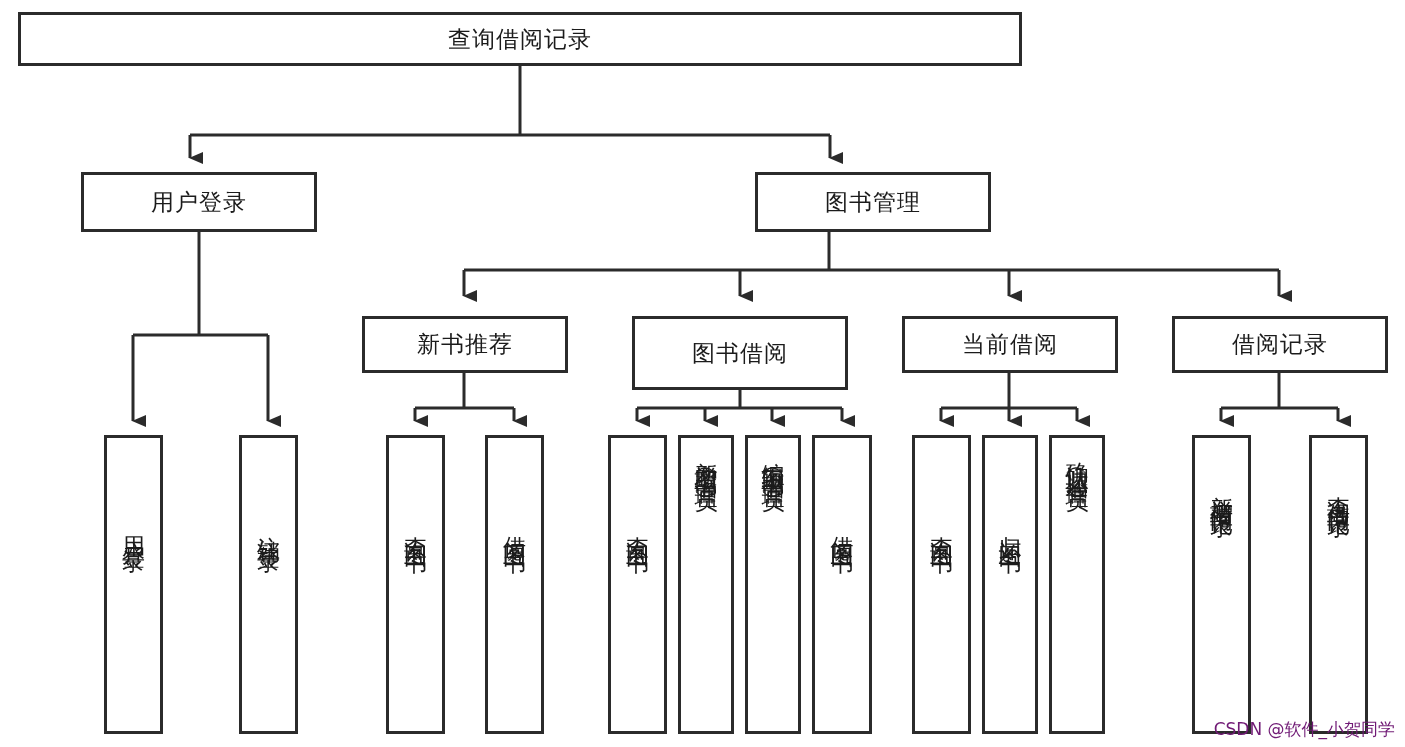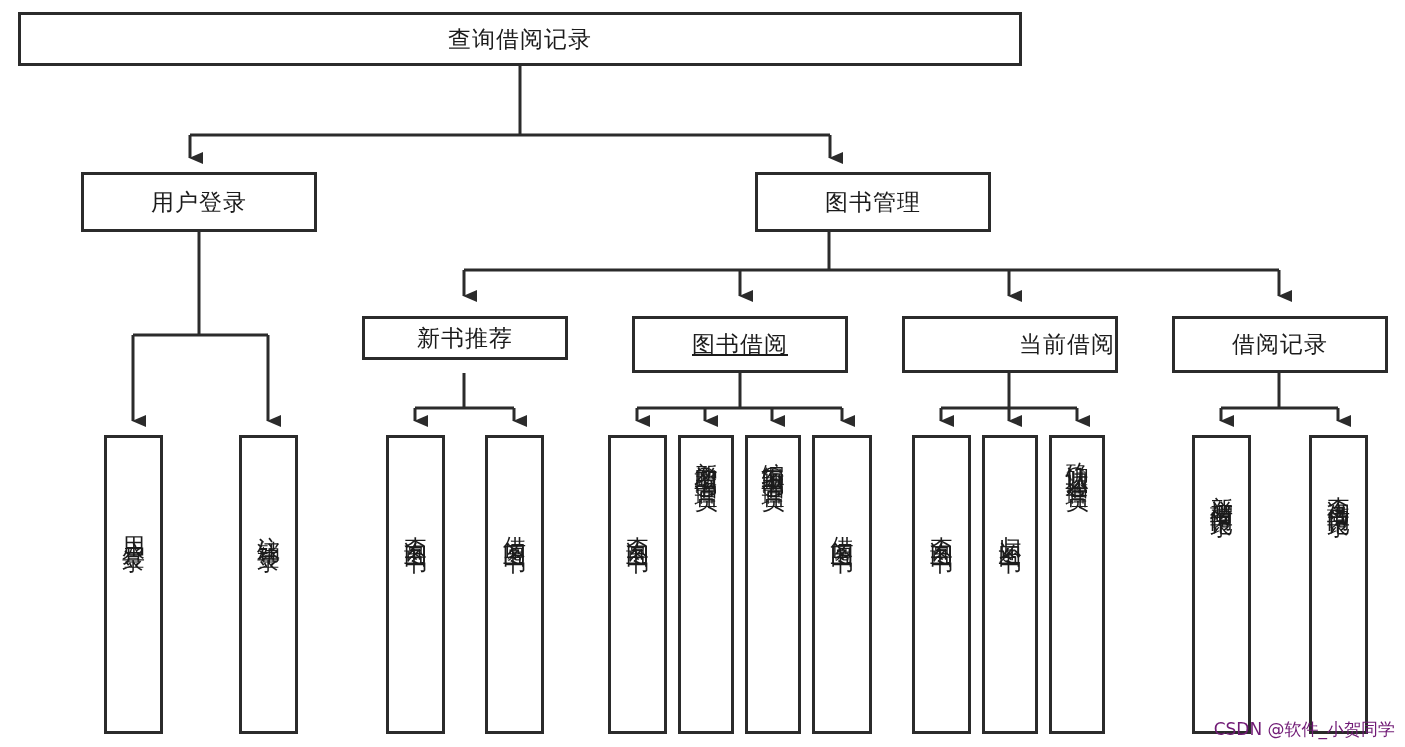--- a/index.html
+++ b/index.html
@@ -130,27 +130,27 @@
     <span class="node-label h-label">查询借阅记录</span>
   </div>
 
   <div class="node" style="left:81px; top:172px; width:236px; height:60px;">
     <span class="node-label h-label">用户登录</span>
   </div>
   <div class="node" style="left:711px; top:172px; width:236px; height:60px;margin-left:44px;">
     <span class="node-label h-label">图书管理</span>
   </div>
 
-  <div class="node" style="left:362px; top:316px; width:206px; height:44px;">
+  <div class="node" style="left:362px; top:316px; width:206px; height:57px;">
     <span class="node-label h-label">新书推荐</span>
   </div>
-  <div class="node" style="left:632px; top:316px; width:216px; height:57px;text-decoration:underline;">
+  <div class="node" style="left:632px; top:316px; width:216px; height:74px;">
     <span class="node-label h-label">图书借阅</span>
   </div>
-  <div class="node" style="left:902px; top:316px; width:216px; height:57px;justify-content:flex-end;">
+  <div class="node" style="left:902px; top:316px; width:216px; height:57px;">
     <span class="node-label h-label">当前借阅</span>
   </div>
   <div class="node" style="left:1172px; top:316px; width:216px; height:57px;align-items:center;">
     <span class="node-label h-label">借阅记录</span>
   </div>
 
   <div class="node leaf" style="left:104px; top:435px; width:59px; height:299px; padding-top:80px;">
     <span class="node-label v-label">用户登录</span>
   </div>
   <div class="node leaf" style="left:239px; top:435px; width:59px; height:299px; padding-top:80px;">

